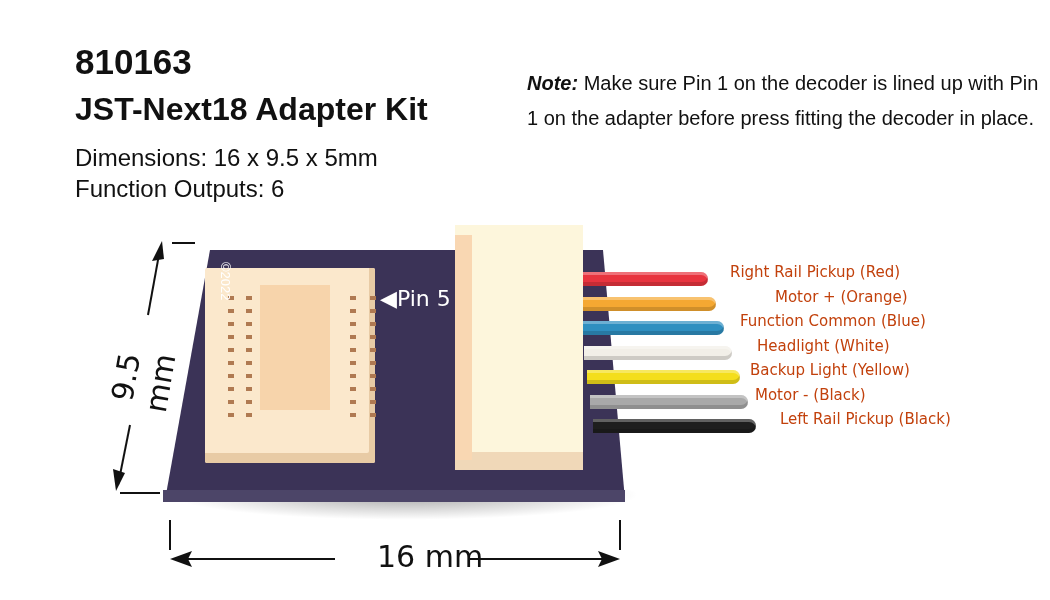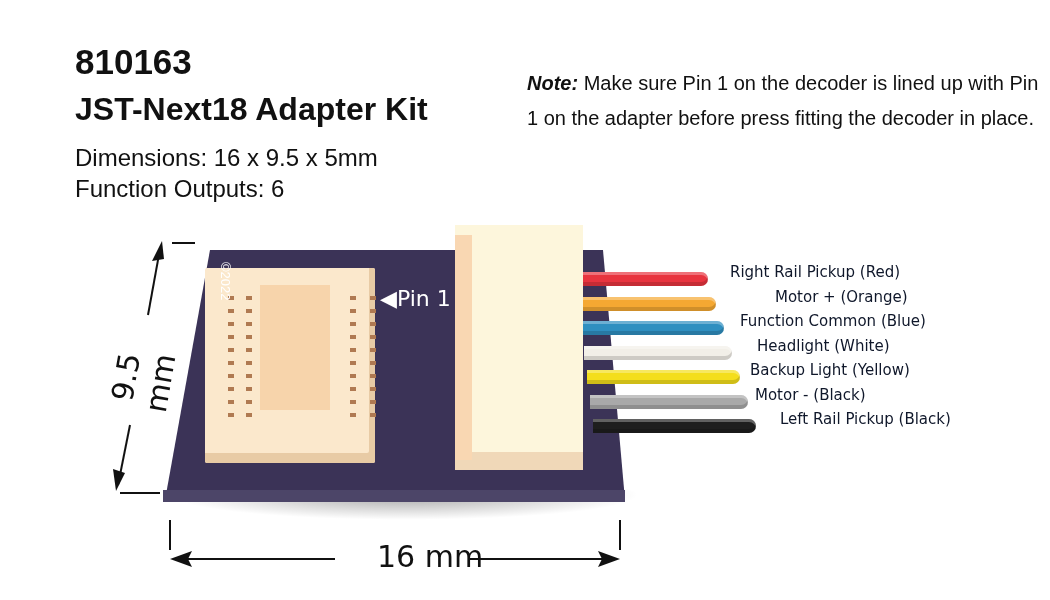--- a/index.html
+++ b/index.html
@@ -15,21 +15,21 @@
   .board { left:165px; top:250px; width:460px; height:250px; background:#3b3357; clip-path:polygon(45px 0, 438px 0, 460px 250px, 0 250px); }
   .board-edge { left:163px; top:490px; width:462px; height:12px; background:#4c4568; }
   .socket { left:205px; top:268px; width:170px; height:195px; background:#fbe8cc; border-radius:2px; box-shadow: inset -6px -10px 0 #e8cba5; }
   .socket-well { left:260px; top:285px; width:70px; height:125px; background:#f7d4ab; }
   .hole { position:absolute; width:6px; height:4px; background:#b07a52; }
   .copyright { left:208px; top:268px; color:#fff; font-size:13px; transform:rotate(90deg); transform-origin:left top; left:233px; }
   .pin1 { left:380px; top:286px; color:#fff; font-size:22px; font-family:"DejaVu Sans", sans-serif; }
   .connector { left:455px; top:225px; width:128px; height:245px; background:#fdf6dc; box-shadow: inset 0 -18px 0 #f0d8b8; }
   .connector-lip { left:455px; top:235px; width:17px; height:225px; background:#f9d7b2; }
   .wire { position:absolute; height:14px; border-radius:0 7px 7px 0; }
-  .wire-label { position:absolute; font-family:"DejaVu Sans", sans-serif; font-size:15px; color:#0f172a; white-space:nowrap; }
+  .wire-label { position:absolute; font-family:"DejaVu Sans", sans-serif; font-size:15px; color:#c2410c; white-space:nowrap; }
   .dim-text { font-family:"DejaVu Sans", sans-serif; font-size:30px; color:#111; }
 </style>
 </head>
 <body>
 
 <div class="abs pn">810163</div>
 <div class="abs title">JST-Next18 Adapter Kit</div>
 <div class="abs spec" style="top:143px">Dimensions: 16 x 9.5 x 5mm</div>
 <div class="abs spec" style="top:174px">Function Outputs: 6</div>
 
@@ -77,21 +77,21 @@
     <div class="hole" style="left: 370px; top: 322px;"></div>
     <div class="hole" style="left: 370px; top: 335px;"></div>
     <div class="hole" style="left: 370px; top: 348px;"></div>
     <div class="hole" style="left: 370px; top: 361px;"></div>
     <div class="hole" style="left: 370px; top: 374px;"></div>
     <div class="hole" style="left: 370px; top: 387px;"></div>
     <div class="hole" style="left: 370px; top: 400px;"></div>
     <div class="hole" style="left: 370px; top: 413px;"></div>
   </div>
 <div class="abs copyright" style="top:262px">©2022</div>
-<div class="abs pin1">◀Pin 1</div>
+<div class="abs pin1">◀Pin 5</div>
 
 <div id="wires">
     <div class="wire" style="left: 575px; top: 272px; width: 133px; background: rgb(232, 52, 63); box-shadow: rgba(0, 0, 0, 0.15) 0px -4px 0px inset, rgba(255, 255, 255, 0.3) 0px 3px 0px inset;"></div>
     <div class="wire-label" style="left: 730px; top: 263px;">Right Rail Pickup (Red)</div>
     <div class="wire" style="left: 578px; top: 296.5px; width: 138px; background: rgb(245, 168, 50); box-shadow: rgba(0, 0, 0, 0.15) 0px -4px 0px inset, rgba(255, 255, 255, 0.3) 0px 3px 0px inset;"></div>
     <div class="wire-label" style="left: 735px; top: 287.5px; margin-left: 40px;">Motor + (Orange)</div>
     <div class="wire" style="left: 581px; top: 321px; width: 143px; background: rgb(47, 143, 192); box-shadow: rgba(0, 0, 0, 0.15) 0px -4px 0px inset, rgba(255, 255, 255, 0.3) 0px 3px 0px inset;"></div>
     <div class="wire-label" style="left: 740px; top: 312px;">Function Common (Blue)</div>
     <div class="wire" style="left: 584px; top: 345.5px; width: 148px; background: rgb(242, 239, 232); box-shadow: rgba(0, 0, 0, 0.15) 0px -4px 0px inset, rgba(255, 255, 255, 0.3) 0px 3px 0px inset;"></div>
     <div class="wire-label" style="left: 745px; top: 336.5px; margin-left: 12px;">Headlight (White)</div>

